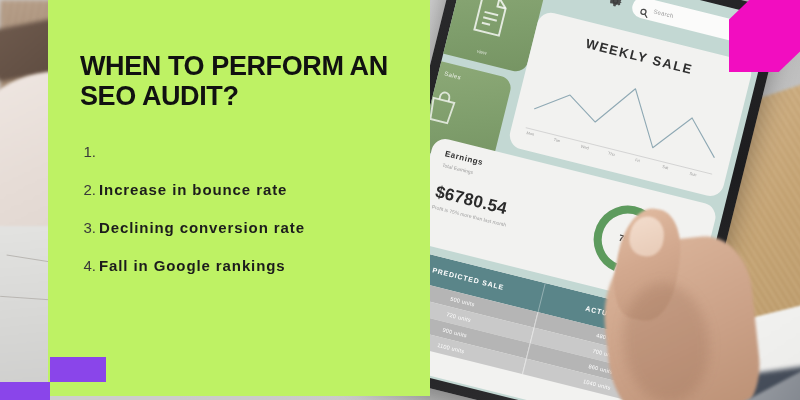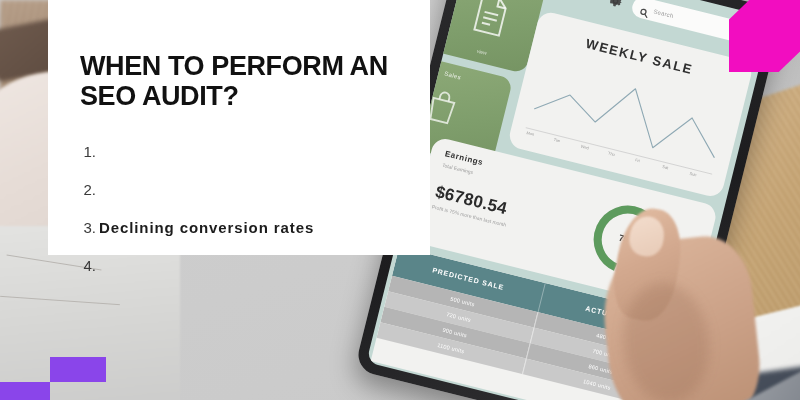--- a/index.html
+++ b/index.html
@@ -273,22 +273,22 @@
     left: 96px; top: 232px; width: 120px; height: 34px;
     background: linear-gradient(150deg, #9ea2a8, #7d828a);
     border-radius: 8px;
     transform: rotate(-22deg);
     filter: blur(1.6px);
   }
 
   
   .panel {
     position: absolute;
-    left: 48px; top: 0; width: 382px; height: 255px;
-    background: #ffffff;
+    left: 48px; top: 0; width: 382px; height: 396px;
+    background: #bef264;
   }
   .headline {
     position: absolute;
     left: 32px; top: 52px;
     width: 330px;
     font-size: 27px;
     font-weight: 800;
     line-height: 1.1;
     letter-spacing: -0.4px;
     color: #111111;
@@ -467,27 +467,29 @@
   </div>
 
   <div class="panel">
     <div class="headline">WHEN TO PERFORM AN SEO AUDIT?</div>
     <ul class="list">
       <li>
         <span class="li-num">1.</span>
       </li>
       <li>
         <span class="li-num">2.</span>
+        <span class="li-text">Increase in bounce rate</span>
       </li>
       <li>
         <span class="li-num">3.</span>
-        <span class="li-text">Declining conversion rates</span>
+        <span class="li-text">Declining conversion rate</span>
       </li>
       <li>
         <span class="li-num">4.</span>
+        <span class="li-text">Fall in Google rankings</span>
       </li>
     </ul>
   </div>
 
   <div class="purple-a"></div>
   <div class="purple-b"></div>
   <div class="magenta"></div>
 
 </div>
 

